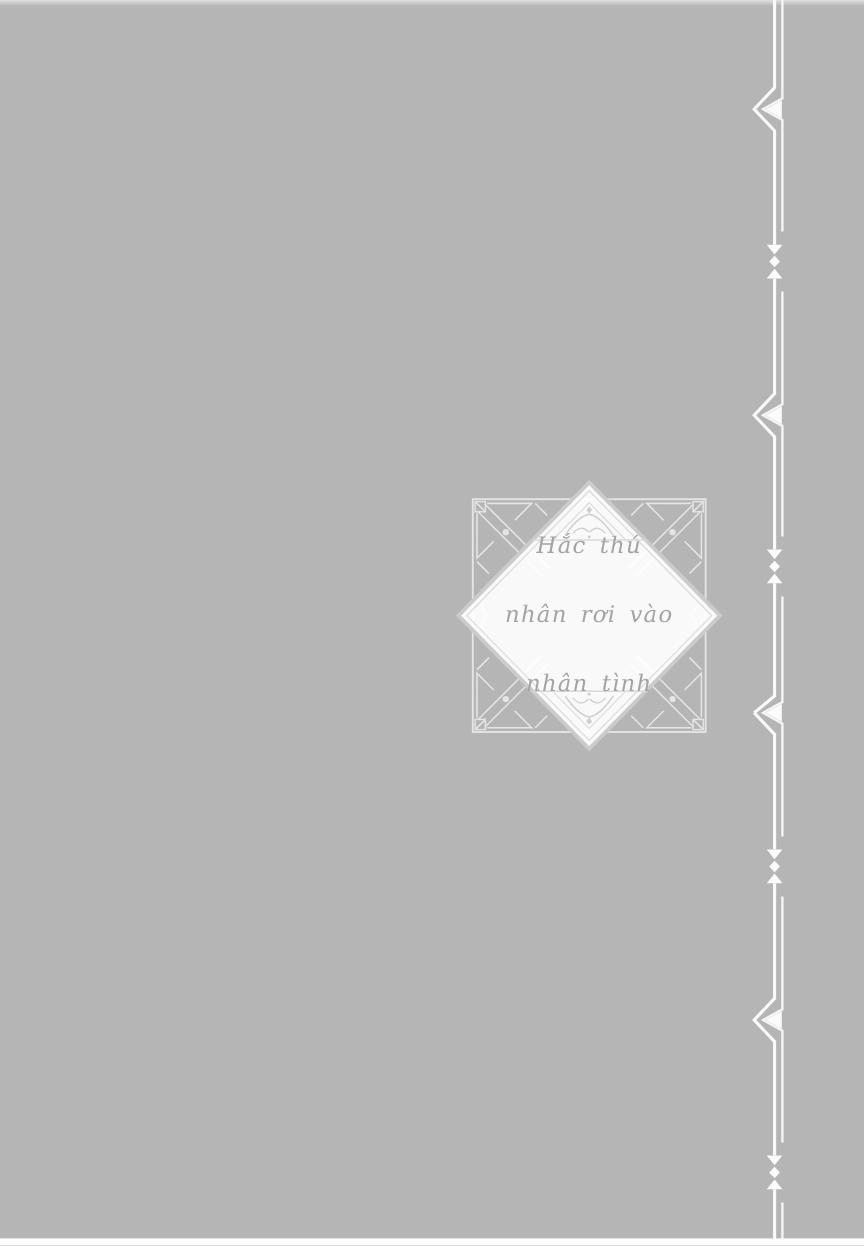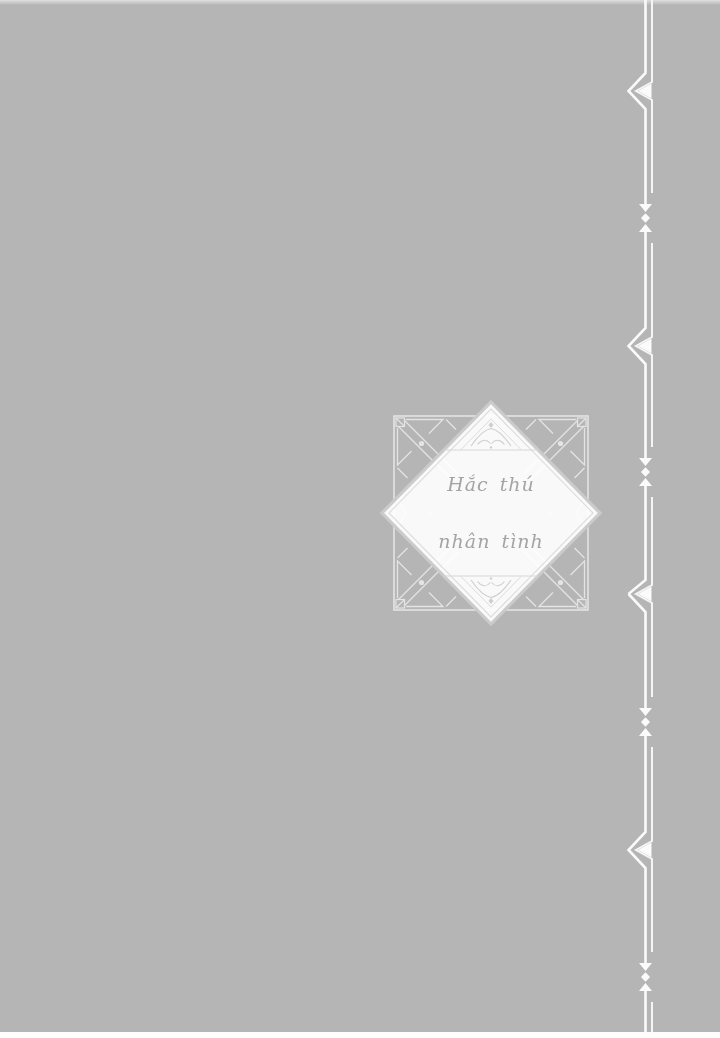--- a/index.html
+++ b/index.html
@@ -88,20 +88,21 @@
       <g>
         <path d="M118,9 L227,120 L118,231 L9,120 Z" fill="rgba(255,255,255,0.92)" stroke="#cbcbcb" stroke-width="3.2"></path>
         <path d="M118,16 L220,120 L118,224 L16,120 Z" fill="none" stroke="#dcdcdc" stroke-width="1.1"></path>
         <use href="#tipmotif"></use>
         <use href="#tipmotif" transform="translate(0,240) scale(1,-1)"></use>
       </g>
     </svg>
 
     <div class="emblem-title">
       <span>Hắc thú</span>
+      <span>nhân rơi vào</span>
       <span>nhân tình</span>
     </div>
   </div>
 
   <svg class="right-border" width="120" height="1038" viewBox="0 0 120 1038">
 
     <path d="M45.5,0 V73 L28.5,91 L45.5,109 V204
              M45.5,232 V328 L28.5,346 L45.5,364 V458
              M45.5,486 V580 L28.5,594 M28.5,594 L45.5,612 V708
              M45.5,736 V832 L28.5,850 L45.5,868 V963

